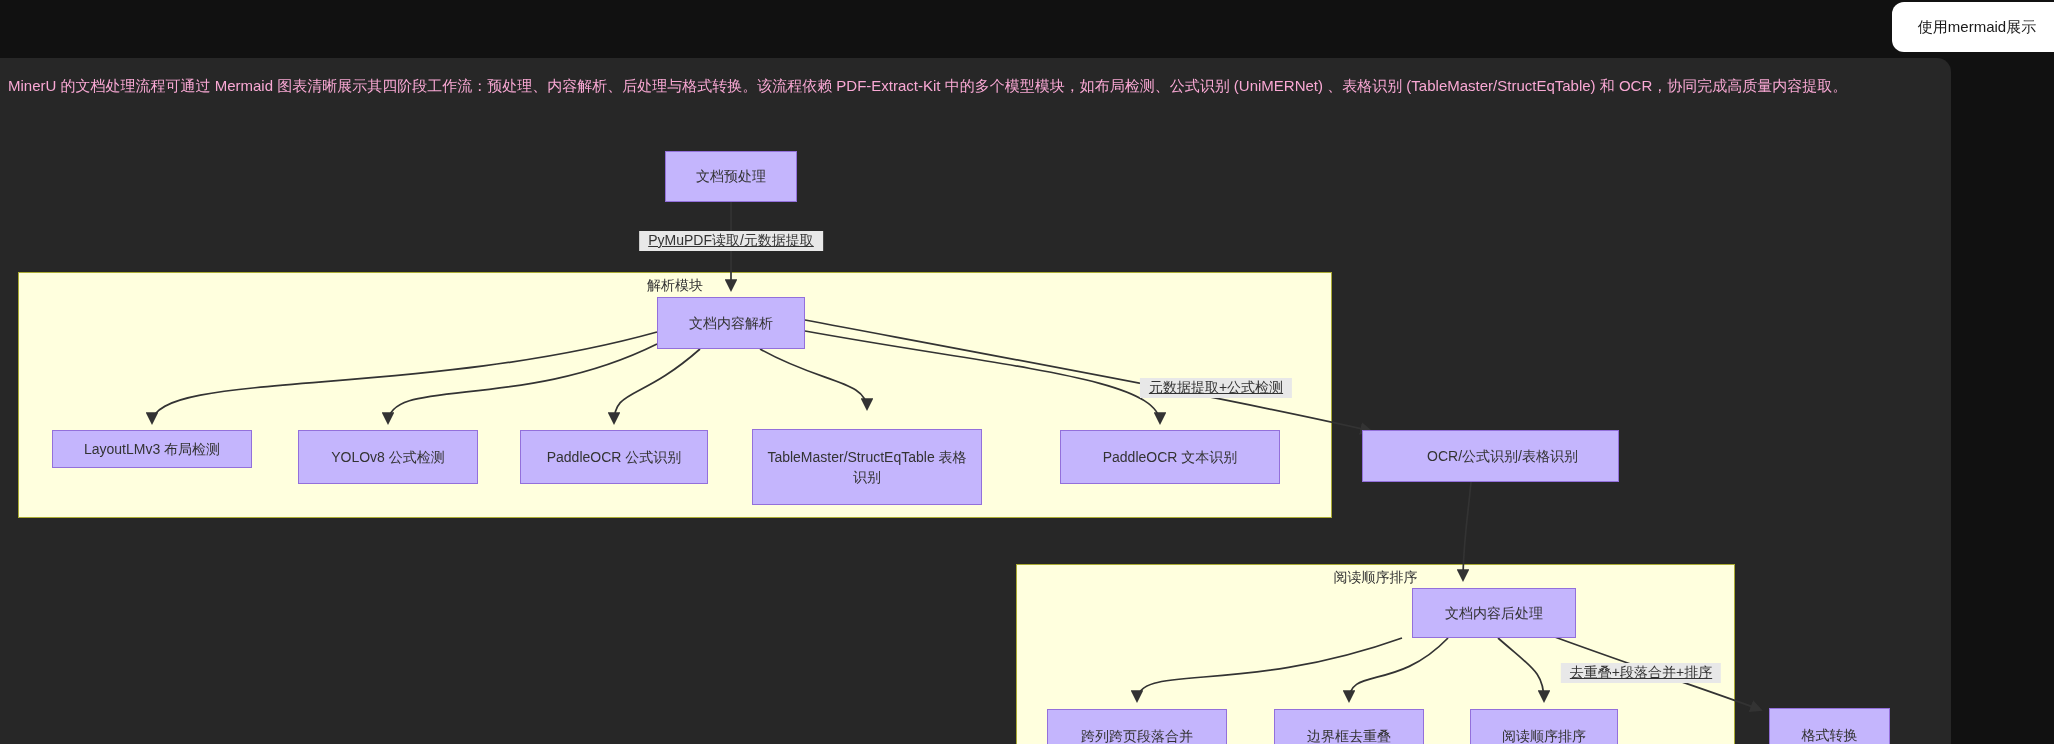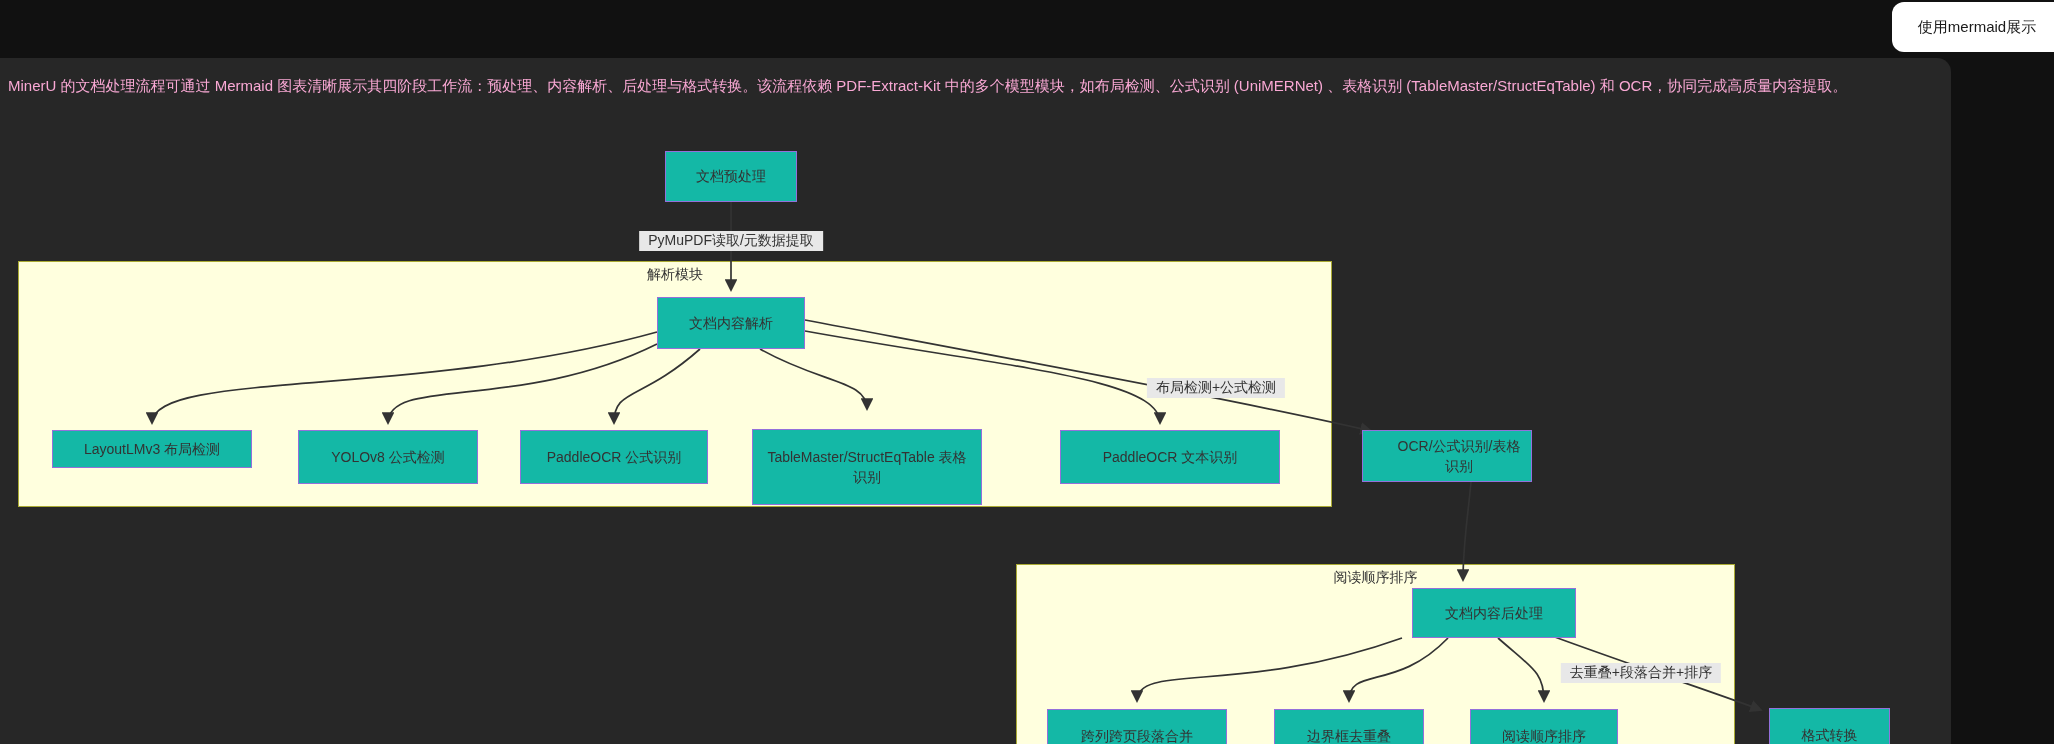--- a/index.html
+++ b/index.html
@@ -14,40 +14,40 @@
   .panel{position:absolute;left:0;top:58px;width:1951px;height:686px;
        background:#272727;border-radius:0 14px 0 0;}
   .desc{position:absolute;left:8px;top:72px;width:1938px;margin:0;
        color:#f9a8d4;font-size:15px;line-height:28px;font-weight:400;}
   
   .diagram{position:absolute;left:0;top:0;width:2054px;height:744px;}
   .cluster{position:absolute;background:#FFFFDE;border:1px solid #AAAA33;z-index:1;}
   .cluster-label{position:absolute;top:4px;left:0;width:100%;text-align:center;
        color:#333;font-size:14px;z-index:2;}
   .edges{position:absolute;left:0;top:0;z-index:2;pointer-events:none;}
-  .node{position:absolute;z-index:3;background:#14b8a6;border:1.5px solid #9370DB;
+  .node{position:absolute;z-index:3;background:#c4b5fd;border:1.5px solid #9370DB;
        color:#333;font-size:14px;display:flex;align-items:center;justify-content:center;
        text-align:center;box-sizing:border-box;line-height:1.45;padding:2px 8px;}
   .edge-label{position:absolute;z-index:4;transform:translate(-50%,-50%);
-       background:#E8E8E8;color:#333;font-size:14px;padding:1px 9px;white-space:nowrap;}
+       background:#E8E8E8;color:#333;font-size:14px;padding:1px 9px;white-space:nowrap;text-decoration:underline;}
 </style>
 </head>
 <body>
 
 <div id="app">
 
   <button class="mermaid-btn">使用mermaid展示</button>
 
   <div class="panel"></div>
 
   <p class="desc">MinerU 的文档处理流程可通过 Mermaid 图表清晰展示其四阶段工作流：预处理、内容解析、后处理与格式转换。该流程依赖 PDF-Extract-Kit 中的多个模型模块，如布局检测、公式识别 (UniMERNet) 、表格识别 (TableMaster/StructEqTable) 和 OCR，协同完成高质量内容提取。</p>
 
   <div class="diagram">
 
-    <div class="cluster" style="left:18px;top:261px;width:1312px;height:244px;">
+    <div class="cluster" style="left:18px;top:272px;width:1312px;height:244px;">
       <div class="cluster-label">解析模块</div>
     </div>
     <div class="cluster" style="left:1016px;top:564px;width:717px;height:210px;">
       <div class="cluster-label">阅读顺序排序</div>
     </div>
 
     <svg class="edges" width="2054" height="744" viewBox="0 0 2054 744">
       <defs>
         <marker id="arrow" viewBox="0 0 10 10" refX="8.5" refY="5" markerWidth="7.5" markerHeight="7.5" orient="auto-start-reverse">
           <path d="M0,0 L10,5 L0,10 z" fill="#333"></path>
@@ -76,32 +76,32 @@
     <div class="node" style="left:52px;top:430px;width:200px;height:38px;">LayoutLMv3 布局检测</div>
 
     <div class="node" style="left:298px;top:430px;width:180px;height:54px;">YOLOv8 公式检测</div>
 
     <div class="node" style="left:520px;top:430px;width:188px;height:54px;">PaddleOCR 公式识别</div>
 
     <div class="node" style="left:752px;top:417px;width:230px;height:76px;margin-top:12px;">TableMaster/StructEqTable 表格识别</div>
 
     <div class="node" style="left:1060px;top:430px;width:220px;height:54px;">PaddleOCR 文本识别</div>
 
-    <div class="node" style="left:1362px;top:430px;width:170px;height:52px;padding-left:32px;">OCR/公式识别/表格识别</div>
+    <div class="node" style="left:1362px;top:430px;width:257px;height:52px;padding-left:32px;">OCR/公式识别/表格识别</div>
 
     <div class="node" style="left:1392px;top:588px;width:164px;height:50px;margin-left:20px;">文档内容后处理</div>
 
     <div class="node" style="left:1047px;top:709px;width:180px;height:54px;">跨列跨页段落合并</div>
 
     <div class="node" style="left:1274px;top:709px;width:150px;height:54px;">边界框去重叠</div>
 
     <div class="node" style="left:1470px;top:709px;width:148px;height:54px;">阅读顺序排序</div>
 
     <div class="node" style="left:1769px;top:708px;width:121px;height:54px;">格式转换</div>
 
     <div class="edge-label" style="left:731px;top:241px;">PyMuPDF读取/元数据提取</div>
 
-    <div class="edge-label" style="left:1216px;top:388px;">布局检测+公式检测</div>
+    <div class="edge-label" style="left:1216px;top:388px;">元数据提取+公式检测</div>
 
     <div class="edge-label" style="left:1641px;top:673px;">去重叠+段落合并+排序</div>
 
   </div>
 </div>
 
 </body></html>

